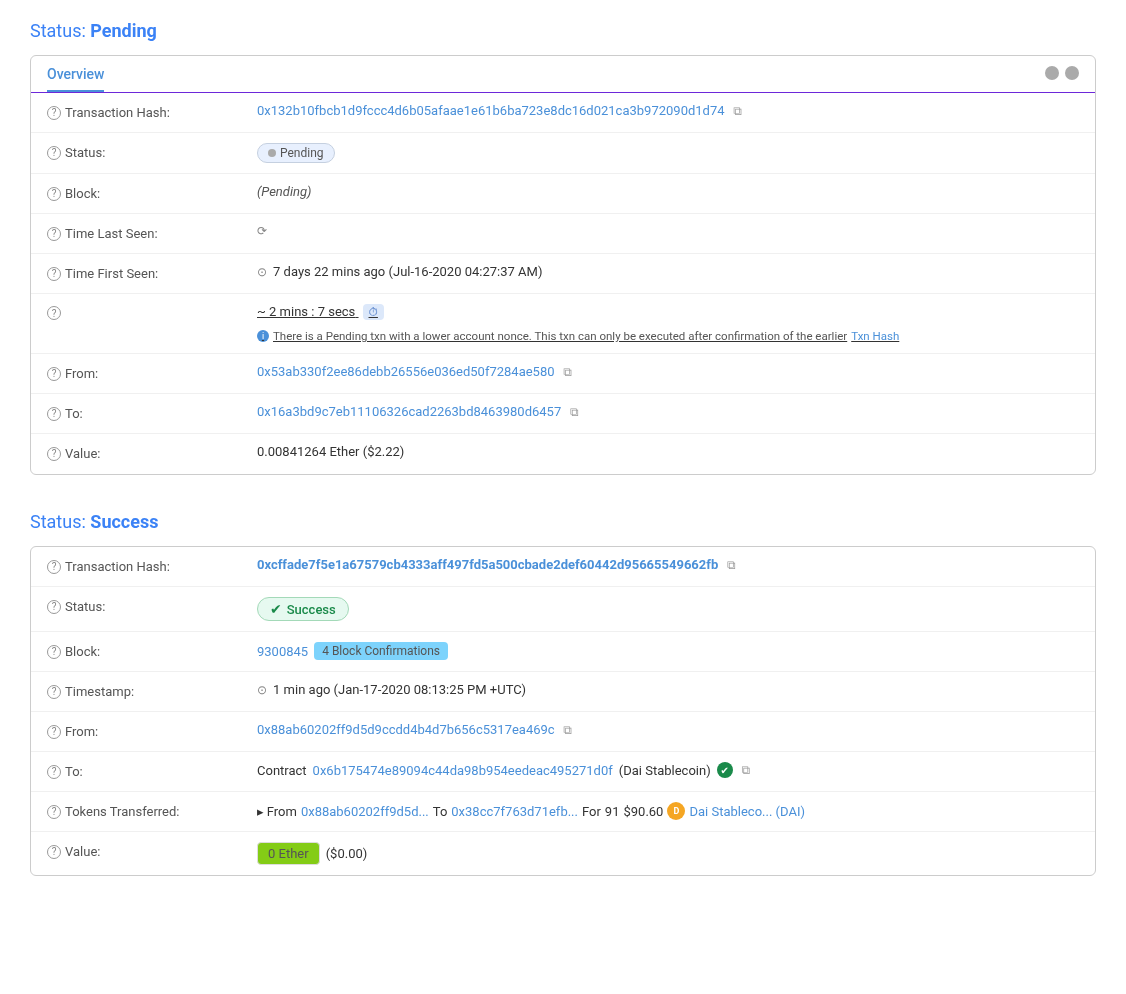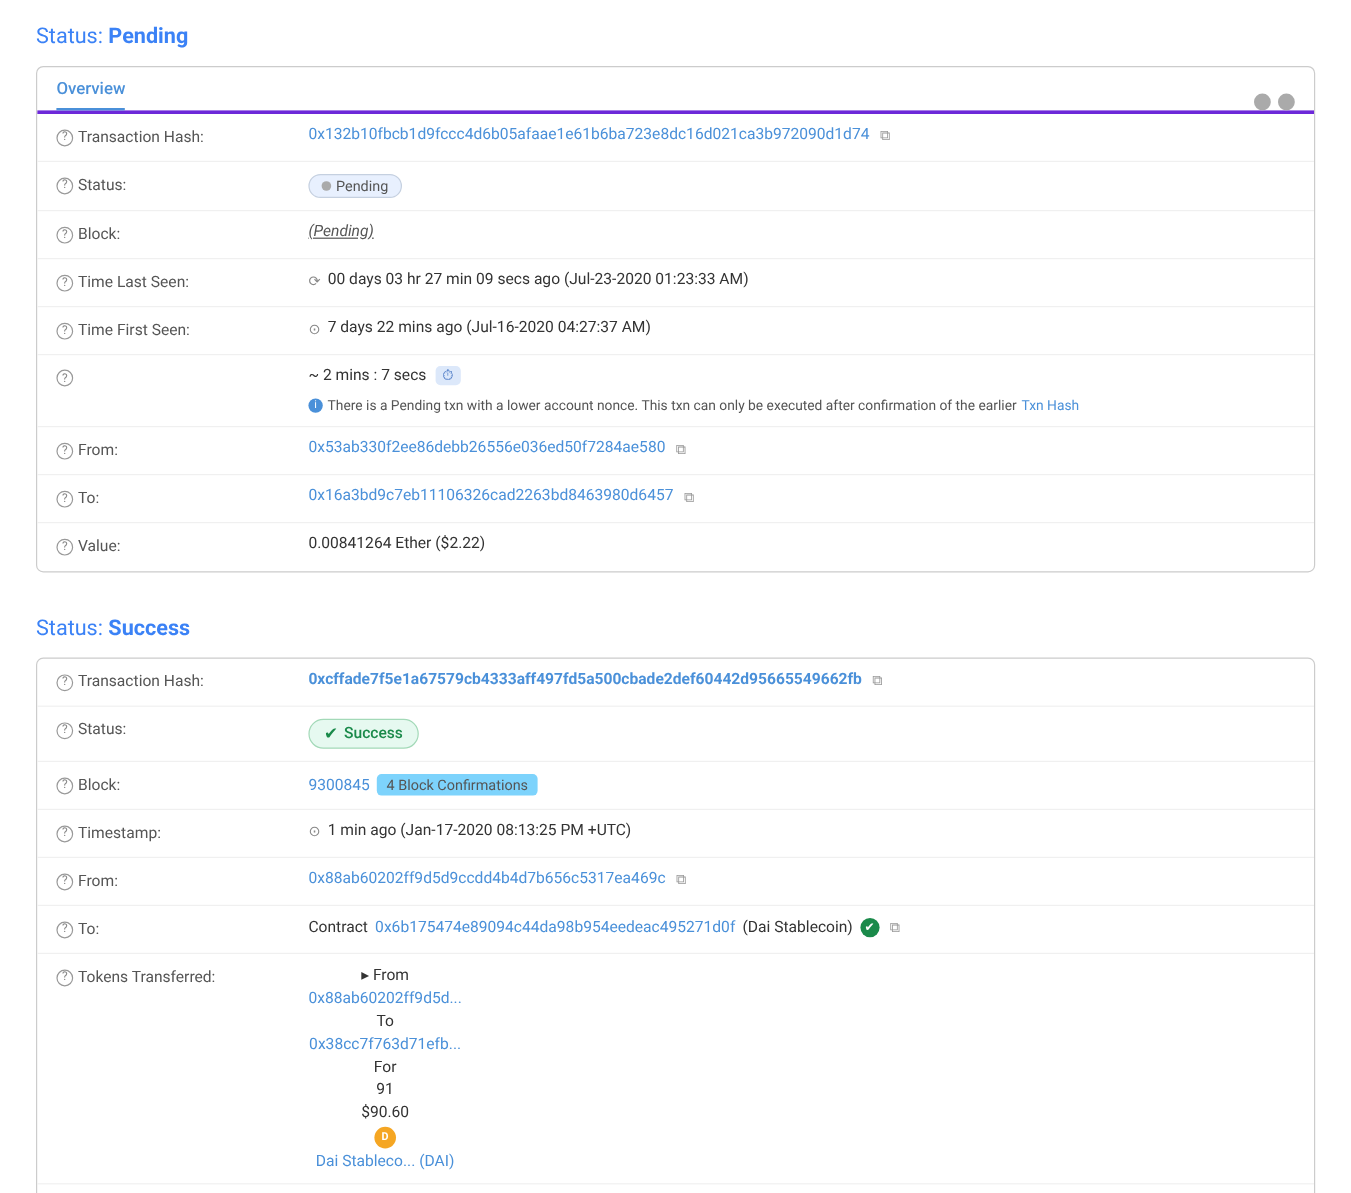--- a/index.html
+++ b/index.html
@@ -20,23 +20,23 @@
       font-weight: 700;
     }
     .card {
       border: 1px solid #ccc;
       border-radius: 6px;
       margin-bottom: 36px;
       overflow: hidden;
     }
     .tab-bar {
       padding: 10px 16px 0;
-      border-bottom: 3px solid #6d28d9;
-      display: flex;
-      align-items: flex-end;
+      border-bottom: 1px solid #6d28d9;
+      display: flex;
+      align-items: flex-start;
       justify-content: space-between;
     }
     .tab-label {
       color: #4a90d9;
       font-size: 14px;
       font-weight: 500;
       border-bottom: 2px solid #4a90d9;
       padding-bottom: 8px;
     }
     .tab-circles {
@@ -123,21 +123,20 @@
       color: #1a8a4a;
       font-size: 14px;
     }
     .link {
       color: #4a90d9;
       text-decoration: none;
     }
     .italic-pending {
       font-style: italic;
       color: #555;
-      text-decoration: underline;
     }
     .copy-icon {
       width: 14px;
       height: 14px;
       display: inline-flex;
       align-items: center;
       justify-content: center;
       cursor: pointer;
       color: #999;
       font-size: 12px;
@@ -199,21 +198,20 @@
       justify-content: center;
       color: white;
       font-size: 10px;
     }
     .tokens-row {
       display: flex;
       align-items: center;
       flex-wrap: wrap;
       gap: 4px;
       font-size: 13px;
-      flex-direction: column;
     }
     .dai-icon {
       width: 18px;
       height: 18px;
       border-radius: 50%;
       background: #f5a623;
       display: inline-flex;
       align-items: center;
       justify-content: center;
       color: white;
@@ -272,40 +270,39 @@
     </div>
   </div>
 
   <div class="row">
     <div class="row-label">
       <span class="help-icon">?</span>
       <span>Time Last Seen:</span>
     </div>
     <div class="row-value">
       <span style="color:#888;font-size:12px;">⟳</span>
-      <span>00 days 03 hr 27 min 09 secs ago (Jul-23-2020 01:23:33 AM)</span>
     </div>
   </div>
 
   <div class="row">
     <div class="row-label">
       <span class="help-icon">?</span>
       <span>Time First Seen:</span>
     </div>
     <div class="row-value">
       <span style="color:#888;font-size:12px;">⊙</span>
       <span>7 days 22 mins ago (Jul-16-2020 04:27:37 AM)</span>
     </div>
   </div>
 
   <div class="row" style="align-items:flex-start;">
     <div class="row-label">
       <span class="help-icon">?</span>
     </div>
-    <div class="row-value" style="flex-direction:column;align-items:flex-start;">
+    <div class="row-value" style="flex-direction:column;align-items:flex-start;text-decoration:underline;">
       <div>
         <span>~ 2 mins : 7 secs</span>
         <span class="estimate-badge">⏱</span>
       </div>
       <div class="info-note">
         <span class="info-note-dot">i</span>
         <span>There is a Pending txn with a lower account nonce. This txn can only be executed after confirmation of the earlier</span>
         <span class="link">Txn Hash</span>
       </div>
     </div>

